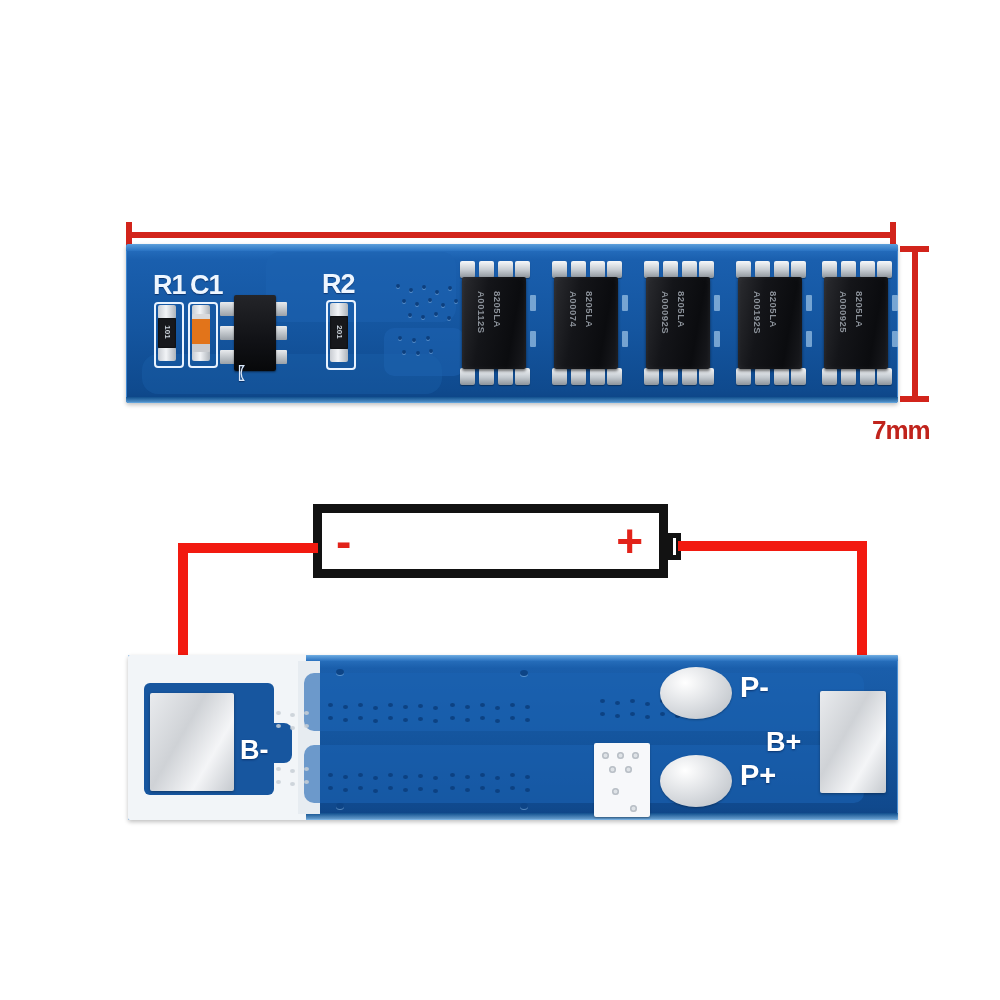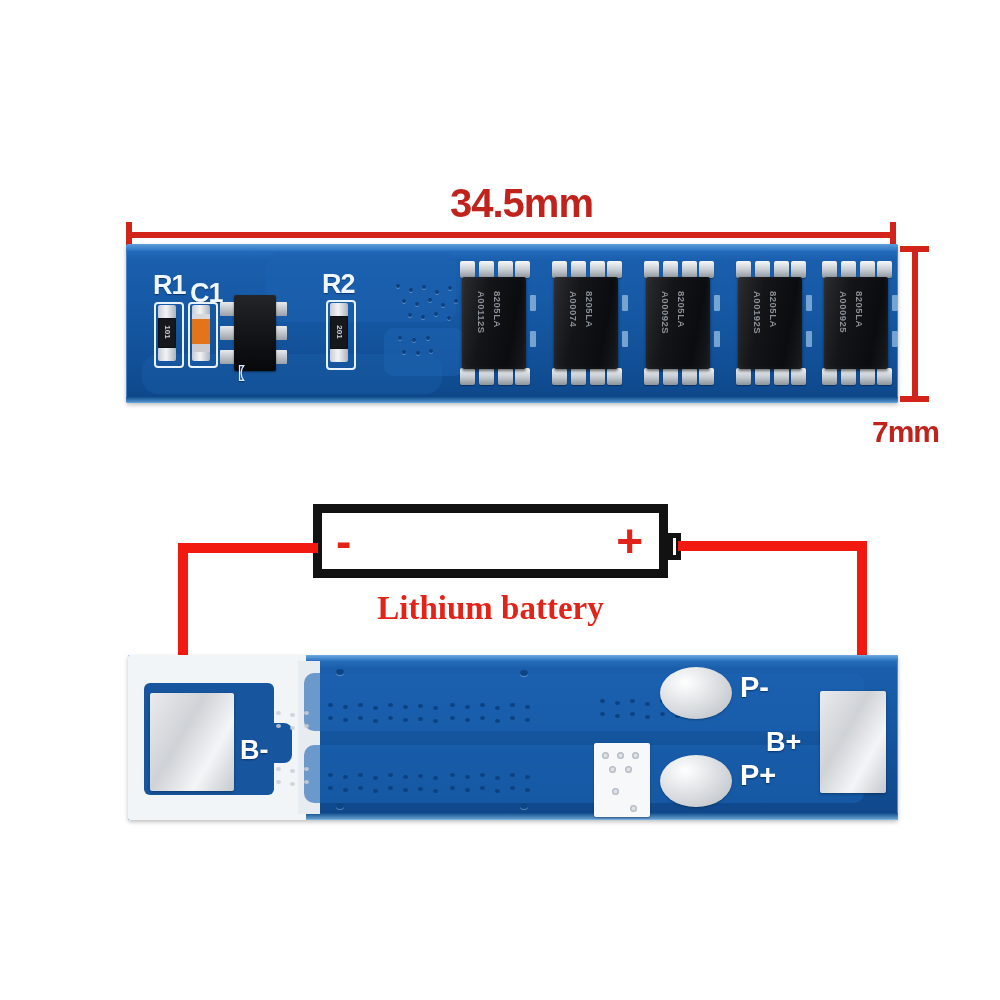--- a/index.html
+++ b/index.html
@@ -144,21 +144,20 @@
   .dotgrid{position:absolute;}
   .dg{position:absolute;width:5px;height:4px;border-radius:50%;background:#0b3d7b;opacity:.85;}
   .screwhole{position:absolute;width:8px;height:6px;border-radius:50%;
              background:#0d4486;box-shadow:0 1px 0 rgba(150,195,240,.5);}
 </style>
 </head>
 <body>
 
 <div id="stage">
 
-  <div class="dimtext abs" id="len-label" style="left:450px;top:181px;font-size:40px;">34.5mm</div>
 
   <div class="redline" style="left:128px;top:232px;width:768px;height:6px;"></div>
   <div class="redline" style="left:126px;top:222px;width:6px;height:26px;"></div>
   <div class="redline" style="left:890px;top:222px;width:6px;height:26px;"></div>
 
   <div id="top-board">
 
     <div class="tmask" style="left:140px;top:8px;width:190px;height:70px;border-radius:14px;"></div>
     <div class="tmask" style="left:258px;top:84px;width:80px;height:48px;border-radius:10px;"></div>
     <div class="tmask" style="left:16px;top:110px;width:300px;height:40px;border-radius:16px;opacity:.35;"></div>
@@ -182,21 +181,21 @@
     <div class="vias" style="left:272px;top:92px;">
       <div class="via" style="left:0;top:0;"></div>
         <div class="via" style="left:14px;top:2px;"></div>
       <div class="via" style="left:28px;top:0;"></div>
         <div class="via" style="left:4px;top:14px;"></div>
       <div class="via" style="left:18px;top:15px;"></div>
         <div class="via" style="left:31px;top:13px;"></div>
     </div>
 
     <div class="silk" style="left:27px;top:26px;font-size:27px;">R1</div>
-    <div class="silk" style="left:64px;top:34px;font-size:27px;">C1</div>
+    <div class="silk" style="left:64px;top:26px;font-size:27px;">C1</div>
     <div class="silk" style="left:196px;top:25px;font-size:27px;">R2</div>
 
     <div class="pad-outline" style="left:28px;top:58px;width:26px;height:62px;"></div>
     <div class="metalcap" style="left:32px;top:61px;width:18px;height:14px;border-radius:2px;"></div>
     <div class="metalcap" style="left:32px;top:103px;width:18px;height:14px;border-radius:2px;"></div>
     <div class="res" style="left:32px;top:74px;width:18px;height:30px;">
       <span class="rtxt" style="margin-top:10px;">101</span>
     </div>
 
     <div class="pad-outline" style="left:62px;top:58px;width:26px;height:62px;"></div>
@@ -310,28 +309,27 @@
         <span class="m2">A000925</span>
       </div>
         </div>
     </div>
 
   </div>
 
   <div class="redline" style="left:912px;top:248px;width:6px;height:152px;"></div>
   <div class="redline" style="left:900px;top:246px;width:29px;height:6px;"></div>
   <div class="redline" style="left:900px;top:396px;width:29px;height:6px;"></div>
-  <div class="dimtext abs" id="hgt-label" style="left:872px;top:415px;font-size:30px;">7mm</div>
+  <div class="dimtext abs" id="hgt-label" style="left:872px;top:415px;font-size:26px;">7mm</div>
 
   <div id="battery">
     <div class="sign minus">-</div>
     <div class="sign plus">+</div>
   </div>
   <div id="battery-nub"></div>
-  <div id="batt-caption">Lithium battery</div>
 
   <div class="reddot" style="left:178px;top:543px;width:140px;height:10px;border-radius:0;"></div>
   <div class="reddot" style="left:178px;top:543px;width:10px;height:185px;border-radius:0;"></div>
   <div class="reddot" style="left:165px;top:713px;width:37px;height:37px;"></div>
 
   <div class="reddot" style="left:678px;top:541px;width:189px;height:10px;border-radius:0;"></div>
   <div class="reddot" style="left:857px;top:541px;width:10px;height:187px;border-radius:0;"></div>
   <div class="reddot" style="left:843px;top:713px;width:37px;height:37px;"></div>
 
   <div id="bot-board">

